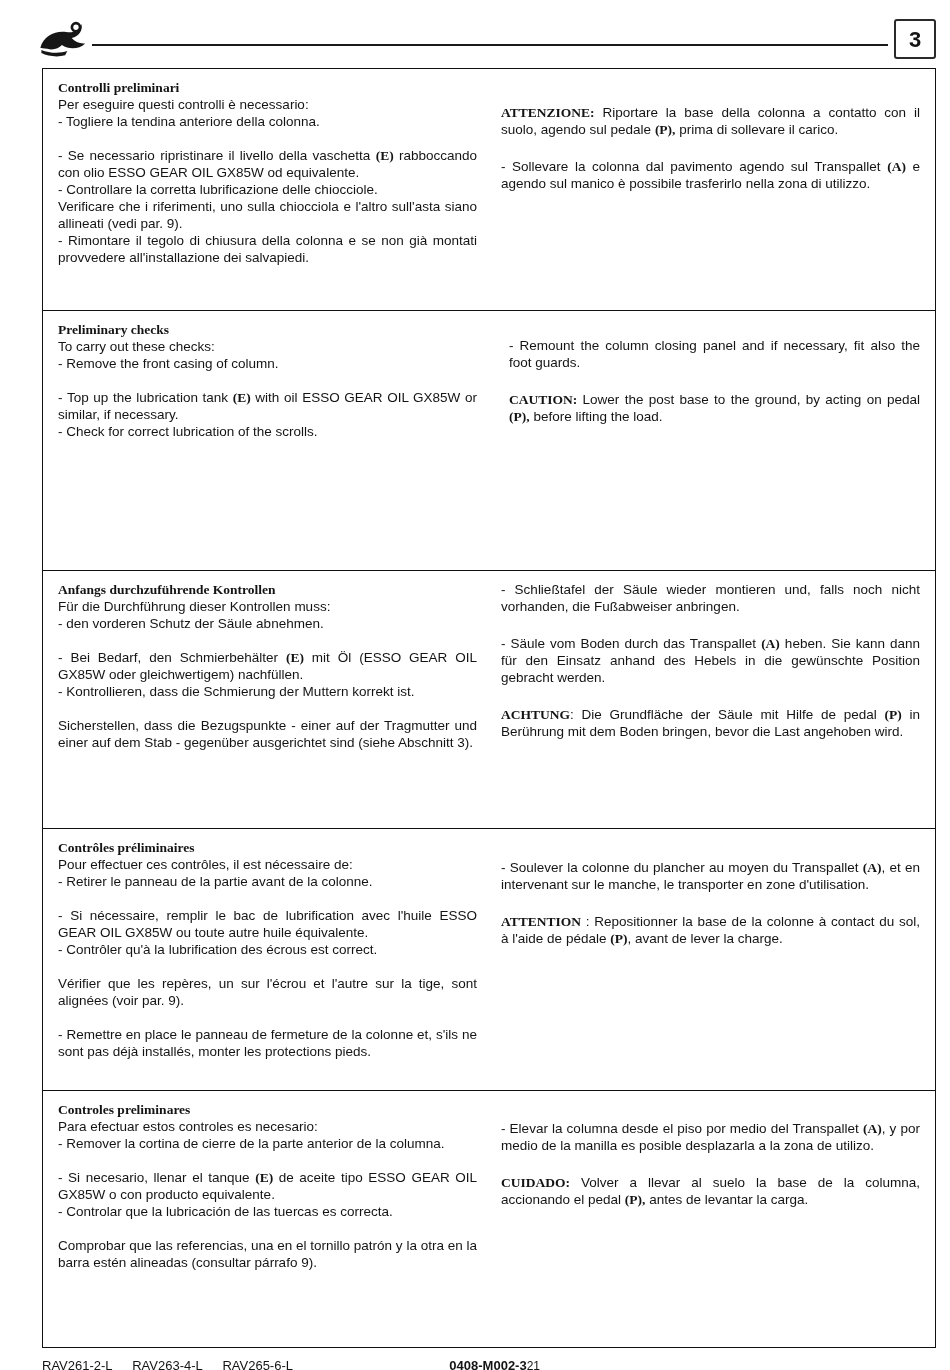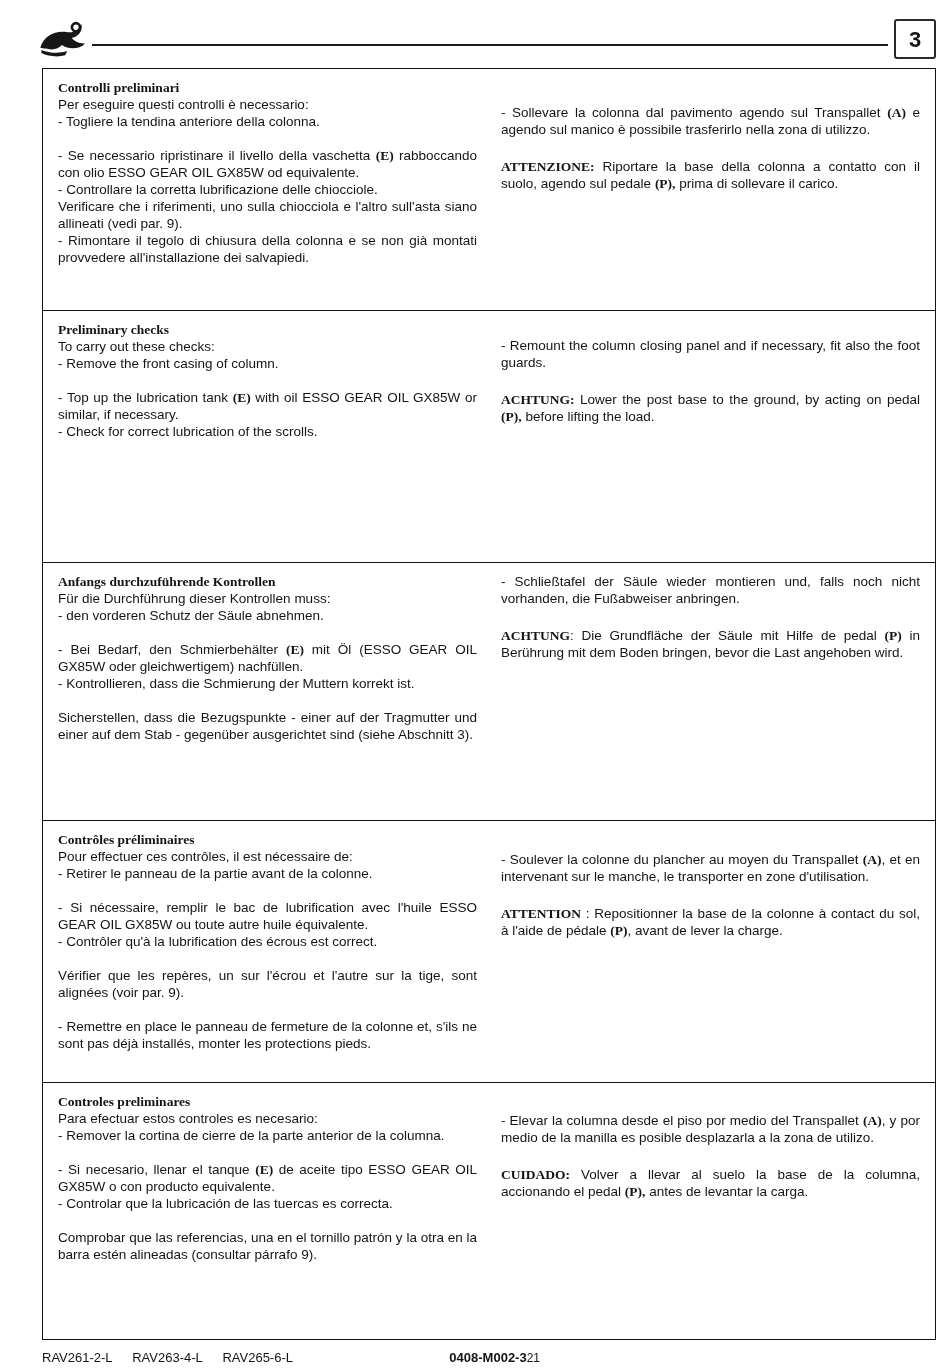--- a/index.html
+++ b/index.html
@@ -24,30 +24,30 @@
 
   
   .content-box { border: 1.5px solid #111; margin-top: 6px; }
   .lang-section {
     display: grid; grid-template-columns: 1fr 1fr; column-gap: 24px;
     padding: 10px 15px 4px 15px; box-sizing: border-box;
   }
   .lang-section + .lang-section { border-top: 1.5px solid #111; }
   .sec-0 { min-height: 241px; }
   .sec-1 { min-height: 252px; }
-  .sec-2 { min-height: 258px; }
+  .sec-2 { min-height: 258px; margin-top: 8px; }
   .sec-3 { min-height: 262px; }
   .sec-4 { min-height: 257px; }
 
   .col { min-width: 0; }
   .para { margin: 0 0 17px 0; text-align: justify; white-space: pre-line; }
   .para b { font-weight: bold; font-family: Liberation Serif, serif; }
   .right .para { margin-bottom: 20px; }
   .sec-0 .right { padding-top: 25px; }
-  .sec-1 .right { padding-top: 16px; }
+  .sec-1 .right { padding-top: 16px; margin-left: 8px; }
   .sec-2 .right { padding-top: 0; }
   .sec-3 .right { padding-top: 20px; }
   .sec-4 .right { padding-top: 19px; }
 
   
   .ftr { display: flex; align-items: baseline; margin-top: 9px; padding-right: 2px; }
   .ftr .f-left { flex: 1; font-weight: normal; font-size: 13px; }
   .ftr .f-left span { margin-right: 16px; }
   .ftr .f-center { flex: 0 0 auto; font-weight: bold; font-size: 13px; }
   .ftr .f-right { flex: 1; font-size: 12px; }
@@ -76,50 +76,51 @@
     <div class="col left">
           <p class="para"><b>Controlli preliminari</b>
 Per eseguire questi controlli è necessario:
 - Togliere la tendina anteriore della colonna.</p>
           <p class="para">- Se necessario ripristinare il livello della vaschetta <b>(E)</b> rabboccando con olio ESSO GEAR OIL GX85W od equivalente.
 - Controllare la corretta lubrificazione delle chiocciole.
 Verificare che i riferimenti, uno sulla chiocciola e l'altro sull'asta siano allineati (vedi par. 9).
 - Rimontare il tegolo di chiusura della colonna e se non già montati provvedere all'installazione dei salvapiedi.</p>
         </div>
     <div class="col right">
+          <p class="para"><b>ATTENZIONE:</b> Riportare la base della colonna a contatto con il suolo, agendo sul pedale <b>(P),</b> prima di sollevare il carico.</p>
           <p class="para">- Sollevare la colonna dal pavimento agendo sul Transpallet <b>(A)</b> e agendo sul manico è possibile trasferirlo nella zona di utilizzo.</p>
-          <p class="para"><b>ATTENZIONE:</b> Riportare la base della colonna a contatto con il suolo, agendo sul pedale <b>(P),</b> prima di sollevare il carico.</p>
         </div>
   </section>
 
   <section class="lang-section sec-1">
     <div class="col left">
           <p class="para"><b>Preliminary checks</b>
 To carry out these checks:
 - Remove the front casing of column.</p>
           <p class="para">- Top up the lubrication tank <b>(E)</b> with oil ESSO GEAR OIL GX85W or similar, if necessary.
 - Check for correct lubrication of the scrolls.</p>
         </div>
     <div class="col right">
           <p class="para">- Remount the column closing panel and if necessary, fit also the foot guards.</p>
-          <p class="para"><b>ACHTUNG:</b> Lower the post base to the ground, by acting on pedal <b>(P),</b> before lifting the load.</p>
+          <p class="para"><b>CAUTION:</b> Lower the post base to the ground, by acting on pedal <b>(P),</b> before lifting the load.</p>
         </div>
   </section>
 
   <section class="lang-section sec-2">
     <div class="col left">
           <p class="para"><b>Anfangs durchzuführende Kontrollen</b>
 Für die Durchführung dieser Kontrollen muss:
 - den vorderen Schutz der Säule abnehmen.</p>
           <p class="para">- Bei Bedarf, den Schmierbehälter <b>(E)</b> mit Öl (ESSO GEAR OIL GX85W oder gleichwertigem) nachfüllen.
 - Kontrollieren, dass die Schmierung der Muttern korrekt ist.</p>
           <p class="para">Sicherstellen, dass die Bezugspunkte - einer auf der Tragmutter und einer auf dem Stab - gegenüber ausgerichtet sind (siehe Abschnitt 3).</p>
         </div>
     <div class="col right">
           <p class="para">- Schließtafel der Säule wieder montieren und, falls noch nicht vorhanden, die Fußabweiser anbringen.</p>
+          <p class="para">- Säule vom Boden durch das Transpallet <b>(A)</b> heben. Sie kann dann für den Einsatz anhand des Hebels in die gewünschte Position gebracht werden.</p>
           <p class="para"><b>ACHTUNG</b>: Die Grundfläche der Säule mit Hilfe de pedal <b>(P)</b> in Berührung mit dem Boden bringen, bevor die Last angehoben wird.</p>
         </div>
   </section>
 
   <section class="lang-section sec-3">
     <div class="col left">
           <p class="para"><b>Contrôles préliminaires</b>
 Pour effectuer ces contrôles, il est nécessaire de:
 - Retirer le panneau de la partie avant de la colonne.</p>
           <p class="para">- Si nécessaire, remplir le bac de lubrification avec l'huile ESSO GEAR OIL GX85W ou toute autre huile équivalente.

